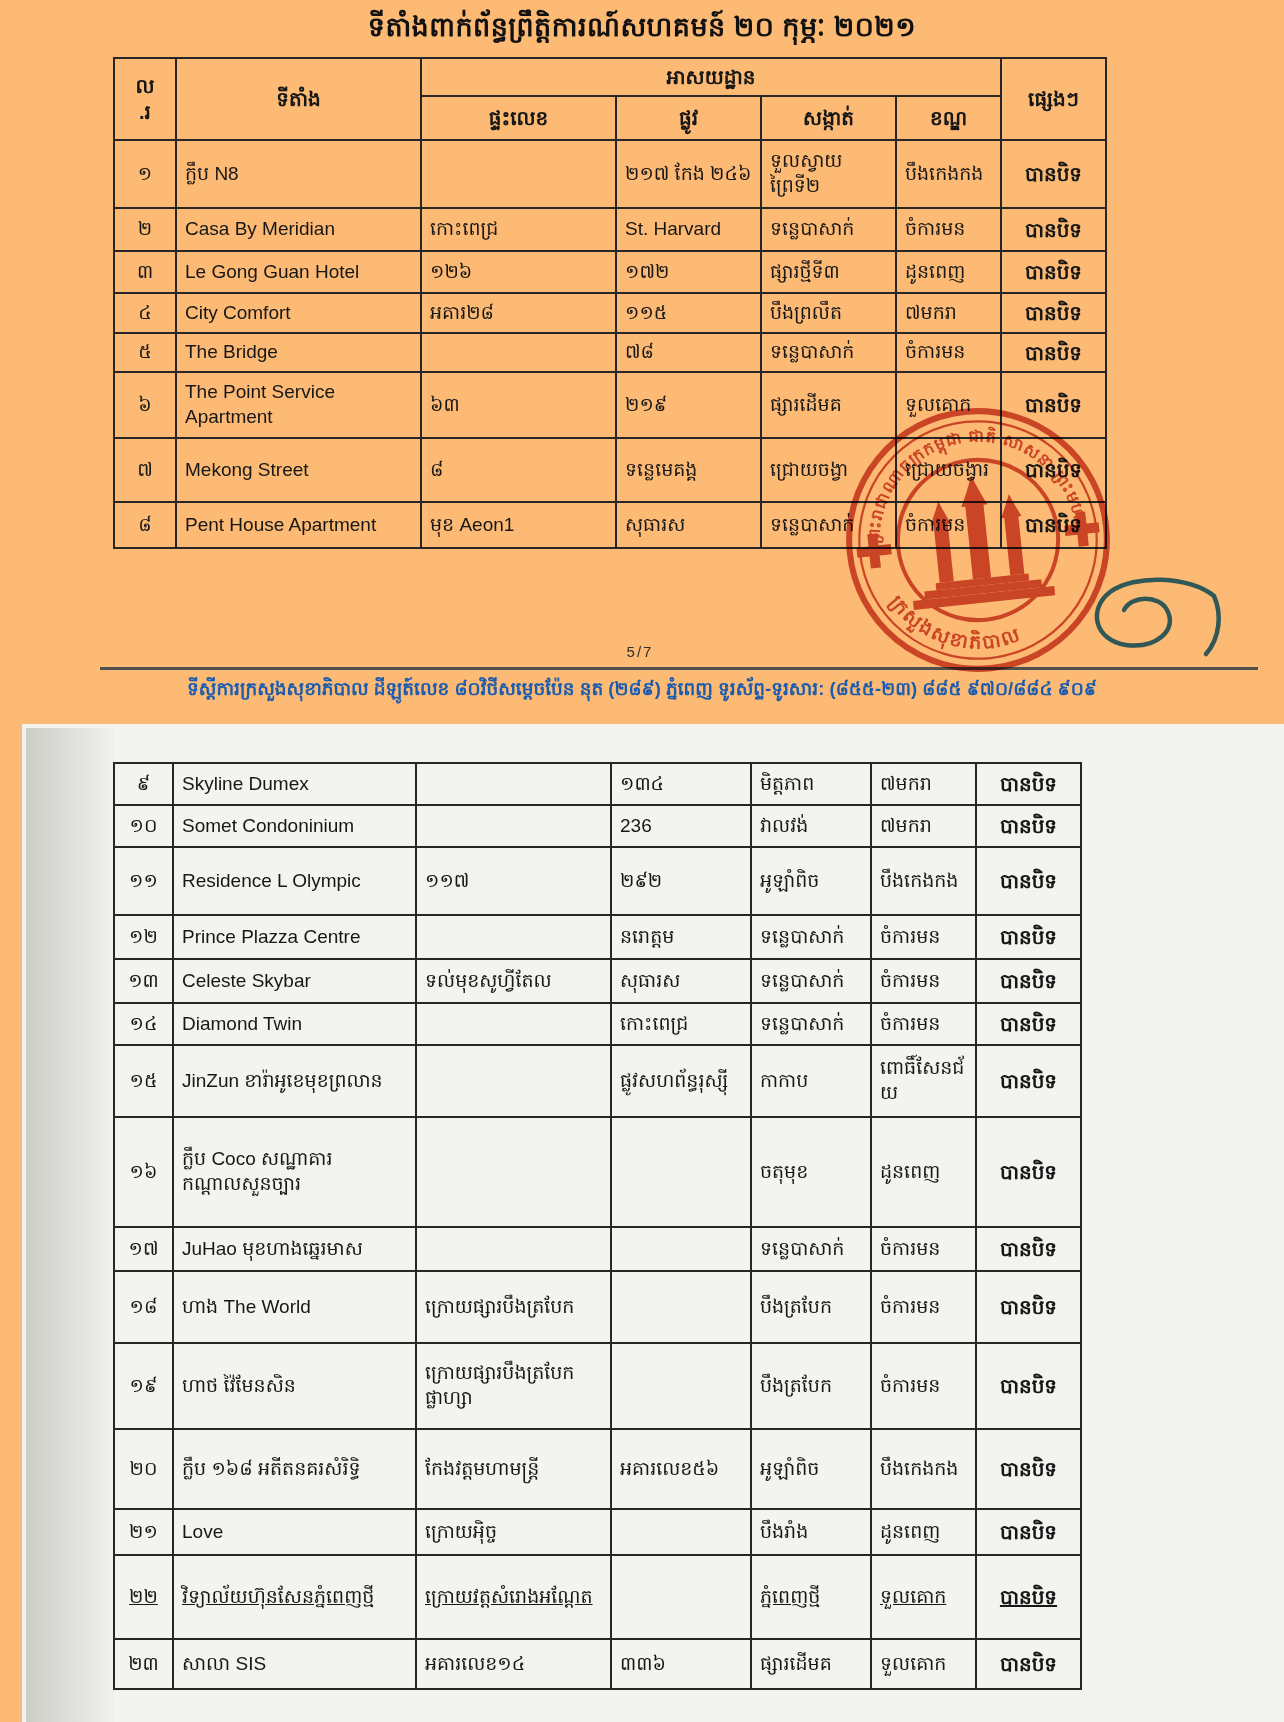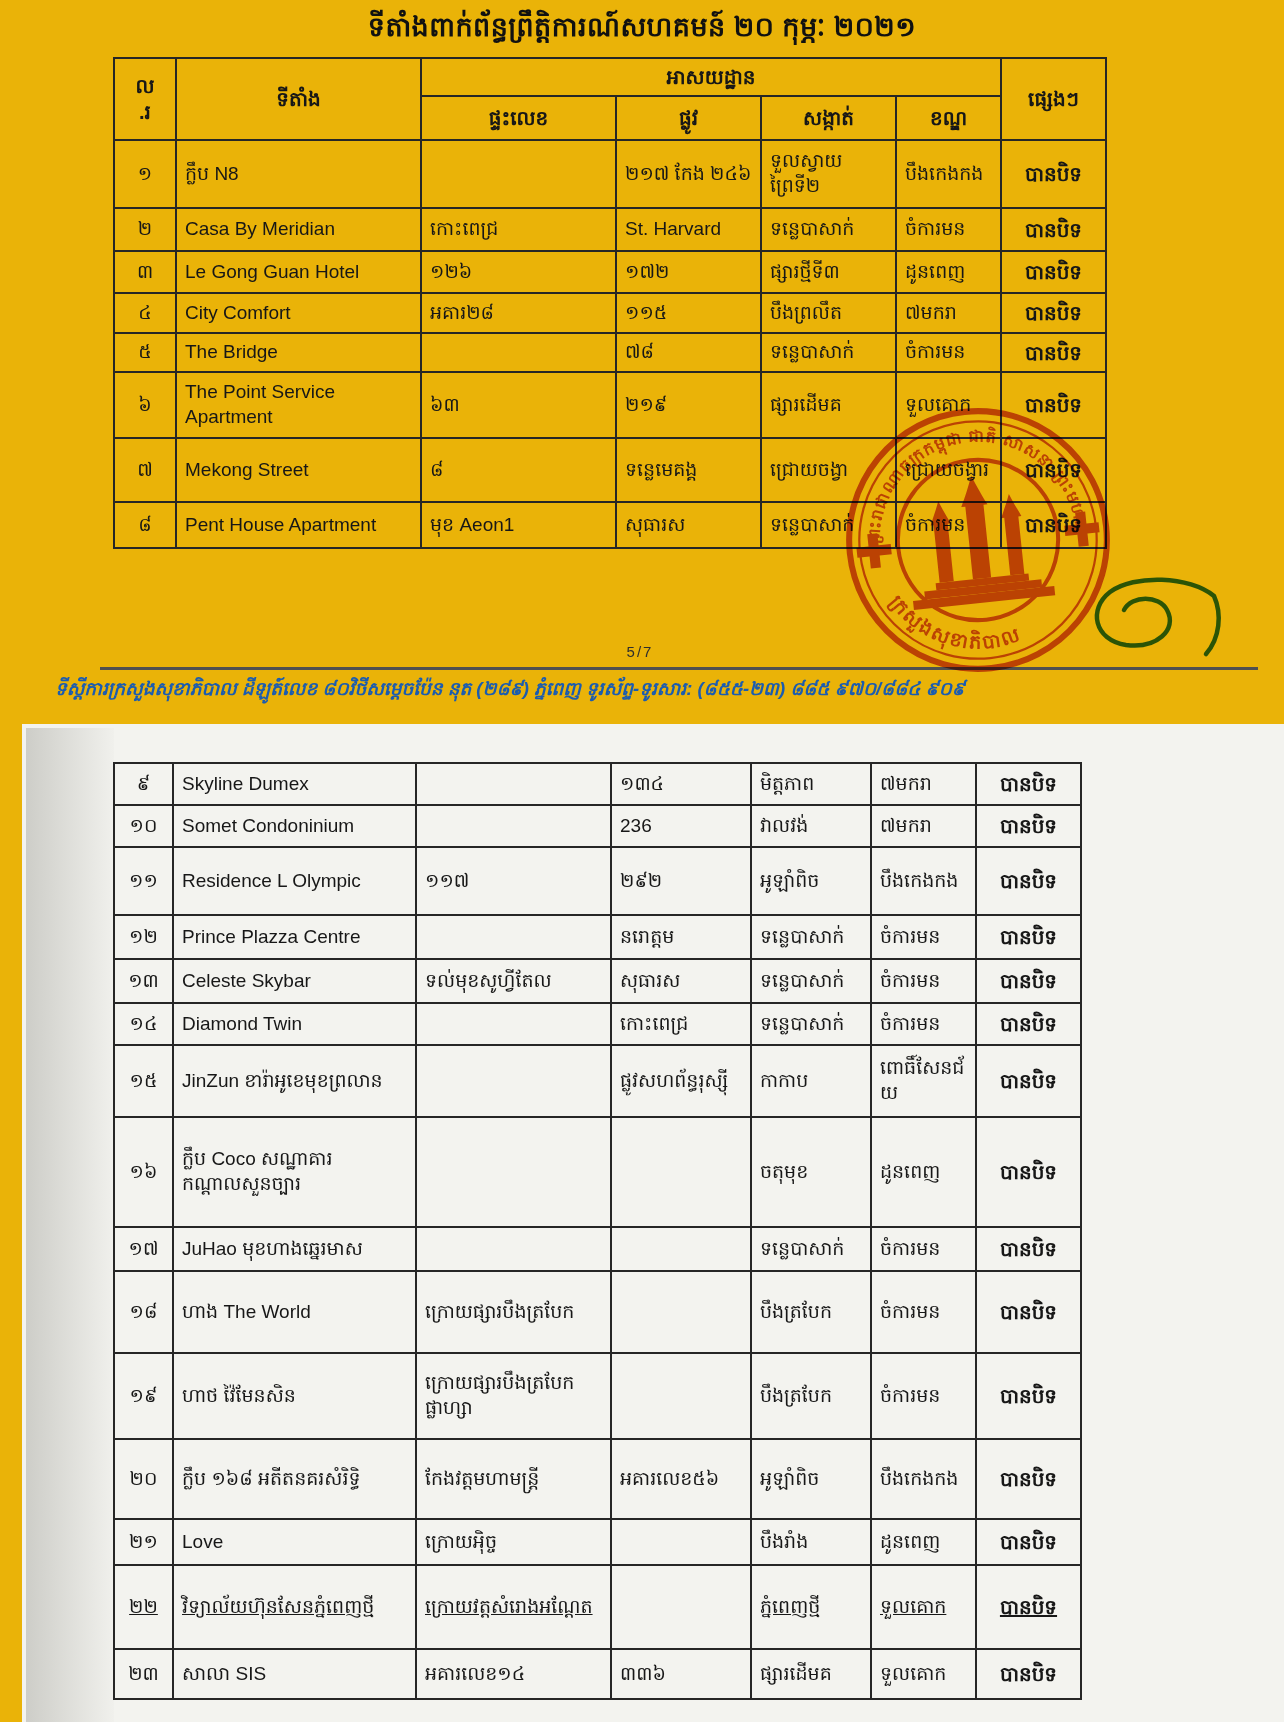--- a/index.html
+++ b/index.html
@@ -1,16 +1,16 @@
 <!DOCTYPE html>
 <html><head>
 <meta charset="utf-8">
 <style>
   html,body{margin:0;padding:0;background:#e7e7e4;}
-  .canvas{position:relative;width:1284px;height:1722px;background:#eab308;overflow:hidden;
+  .canvas{position:relative;width:1284px;height:1722px;background:#fdba74;overflow:hidden;
           font-family:"Liberation Sans","DejaVu Sans",sans-serif;color:#171717;}
   .title{position:absolute;top:10px;left:0;width:100%;text-align:center;
          font-size:27px;font-weight:bold;letter-spacing:.5px;color:#111;}
   
   .tbl{position:absolute;border-collapse:collapse;table-layout:fixed;}
   .tbl th,.tbl td{border:2px solid #262626;vertical-align:middle;padding:2px 8px;
                   font-size:19px;line-height:1.3;overflow-wrap:anywhere;word-break:break-word;}
   .tbl th{font-weight:bold;text-align:center;font-size:20px;padding:2px 19px;}
   #table1{left:113px;top:57px;width:992px;}
   #table2{left:113px;top:762px;width:967px;}
@@ -30,32 +30,32 @@
   
   #table2 tbody tr:nth-child(1){height:42px;}
   #table2 tbody tr:nth-child(2){height:42px;}
   #table2 tbody tr:nth-child(3){height:68px;}
   #table2 tbody tr:nth-child(4){height:44px;}
   #table2 tbody tr:nth-child(5){height:44px;}
   #table2 tbody tr:nth-child(6){height:42px;}
   #table2 tbody tr:nth-child(7){height:72px;}
   #table2 tbody tr:nth-child(8){height:110px;}
   #table2 tbody tr:nth-child(9){height:44px;margin-left:12px;}
-  #table2 tbody tr:nth-child(10){height:82px;}
+  #table2 tbody tr:nth-child(10){height:72px;}
   #table2 tbody tr:nth-child(11){height:86px;}
   #table2 tbody tr:nth-child(12){height:80px;}
   #table2 tbody tr:nth-child(13){height:46px;}
   #table2 tbody tr:nth-child(14){height:84px;text-decoration:underline;}
   #table2 tbody tr:nth-child(15){height:50px;}
   
   .pageno{position:absolute;left:560px;top:643px;width:160px;text-align:center;
           font-size:15px;letter-spacing:2px;color:#2e2e2e;}
   .rule{position:absolute;left:100px;top:667px;width:1158px;height:3px;background:#505050;}
-  .footer{position:absolute;left:55px;top:677px;width:1174px;text-align:left;
-          color:#1b5cb0;font-weight:bold;font-size:18.5px;font-style:italic;}
+  .footer{position:absolute;left:55px;top:677px;width:1174px;text-align:center;
+          color:#1b5cb0;font-weight:bold;font-size:18.5px;}
   
   .page2-bg{position:absolute;left:22px;top:724px;width:1262px;height:998px;background:#f3f3ef;}
   .scanband{position:absolute;left:26px;top:728px;width:88px;height:994px;
             background:linear-gradient(to right,#b9b9b3,#efefeb);opacity:.65;}
   
   .stamp{position:absolute;left:838px;top:400px;width:280px;height:280px;
          opacity:.82;mix-blend-mode:multiply;transform:rotate(-6deg);}
   .signature{position:absolute;left:1038px;top:572px;width:195px;height:112px;
              mix-blend-mode:multiply;}
 </style>

